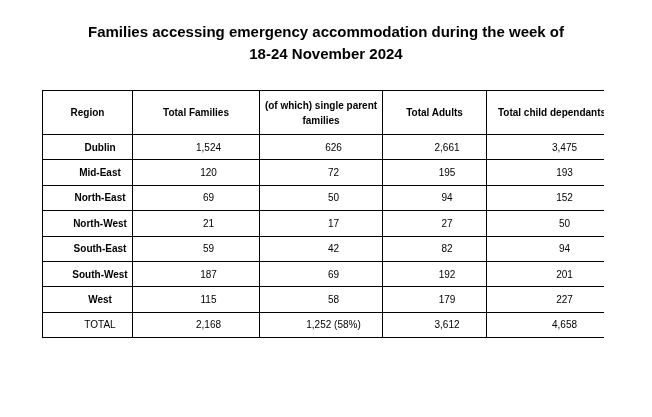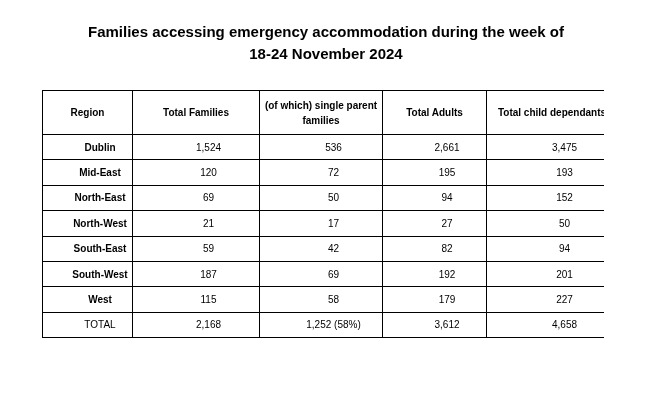--- a/index.html
+++ b/index.html
@@ -91,21 +91,21 @@
         <th>Total Families</th>
         <th>(of which) single parent families</th>
         <th>Total Adults</th>
         <th>Total child dependants</th>
       </tr>
     </thead>
     <tbody>
         <tr>
       <td class="region-cell">Dublin</td>
       <td>1,524</td>
-      <td>536</td>
+      <td>626</td>
       <td>2,661</td>
       <td>3,475</td>
     </tr>
         <tr>
       <td class="region-cell">Mid-East</td>
       <td>120</td>
       <td>72</td>
       <td>195</td>
       <td>193</td>
     </tr>

